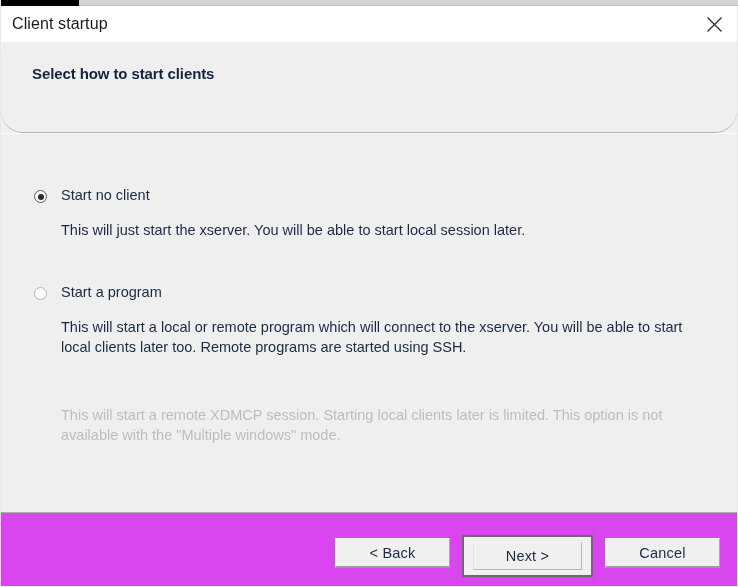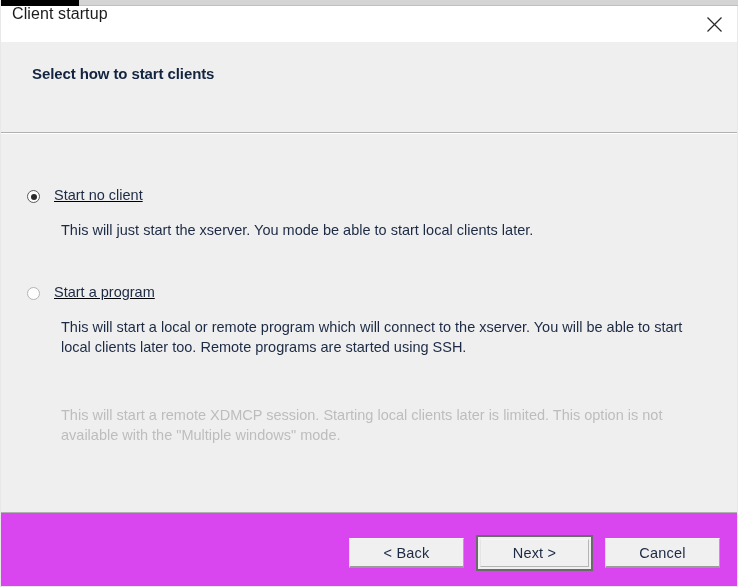--- a/index.html
+++ b/index.html
@@ -49,21 +49,21 @@
     z-index: 6;
   }
 
   
   .titlebar {
     position: relative;
     height: 42px;
     background: #ffffff;
     flex: 0 0 auto;
     display: flex;
-    align-items: flex-start;
+    align-items: center;
     padding-top: 6px;
     box-sizing: border-box;
   }
   .title-text {
     font-size: 16px;
     color: #1b1b1b;
     padding-left: 11px;
     letter-spacing: 0.1px;
     line-height: 1;
     user-select: none;
@@ -82,20 +82,21 @@
   .close-btn svg { display: block; }
 
   
   .header-band {
     flex: 0 0 auto;
     height: 91px;
     background: #efefef;
     border-bottom: 1px solid #b0b0b0;
     box-sizing: border-box;
     position: relative;
+    border-radius: 22px;
   }
   .header-title {
     position: absolute;
     left: 31px;
     top: 23px;
     font-size: 15px;
     font-weight: bold;
     color: #12243f;
     letter-spacing: -0.1px;
     user-select: none;
@@ -114,22 +115,21 @@
     left: 0;
     width: 100%;
   }
   .opt1 { top: 53px; }
   .opt2 { top: 150px; }
   .opt3 { top: 255px; }
 
   .opt-row {
     display: flex;
     align-items: flex-start;
-    padding-left: 26px;
-    text-decoration: underline;
+    padding-left: 33px;
   }
 
   .radio {
     width: 13px;
     height: 13px;
     border-radius: 50%;
     box-sizing: border-box;
     background: #fdfdfd;
     border: 1px solid #b4b4b4;
     box-shadow: inset 0 0 0 1px #ffffff;
@@ -206,24 +206,24 @@
     display: flex;
     align-items: center;
     justify-content: center;
     font-family: "Liberation Sans", sans-serif;
     cursor: default;
     user-select: none;
     letter-spacing: 0.2px;
   }
   .btn-default-wrap {
     border: 2px solid #6b6b6b;
-    padding: 2px;
+    padding: 9px;
     box-sizing: border-box;
     background: #f0f0f0;
-    height: 36px;
+    height: 42px;
     margin-top: -3px;
     display: flex;
     align-items: center;
   }
   .btn-default-wrap .btn {
     width: 109px;
     height: 28px;
     border-top: 1px solid #f6f6f6;
     border-left: 1px solid #e4e4e4;
     border-right: 1px solid #b5b5b5;
@@ -254,21 +254,21 @@
     <div class="header-title">Select how to start clients</div>
   </div>
 
   <div class="body-area">
 
     <div class="option opt1">
       <div class="opt-row">
         <span class="radio checked"></span>
         <span class="opt-label">Start no client</span>
       </div>
-      <div class="opt-desc">This will just start the xserver. You mode be able to start local clients later.</div>
+      <div class="opt-desc">This will just start the xserver. You will be able to start local session later.</div>
     </div>
 
     <div class="option opt2">
       <div class="opt-row">
         <span class="radio"></span>
         <span class="opt-label">Start a program</span>
       </div>
       <div class="opt-desc">This will start a local or remote program which will connect to the xserver. You will be able to start local clients later too. Remote programs are started using SSH.</div>
     </div>
 

